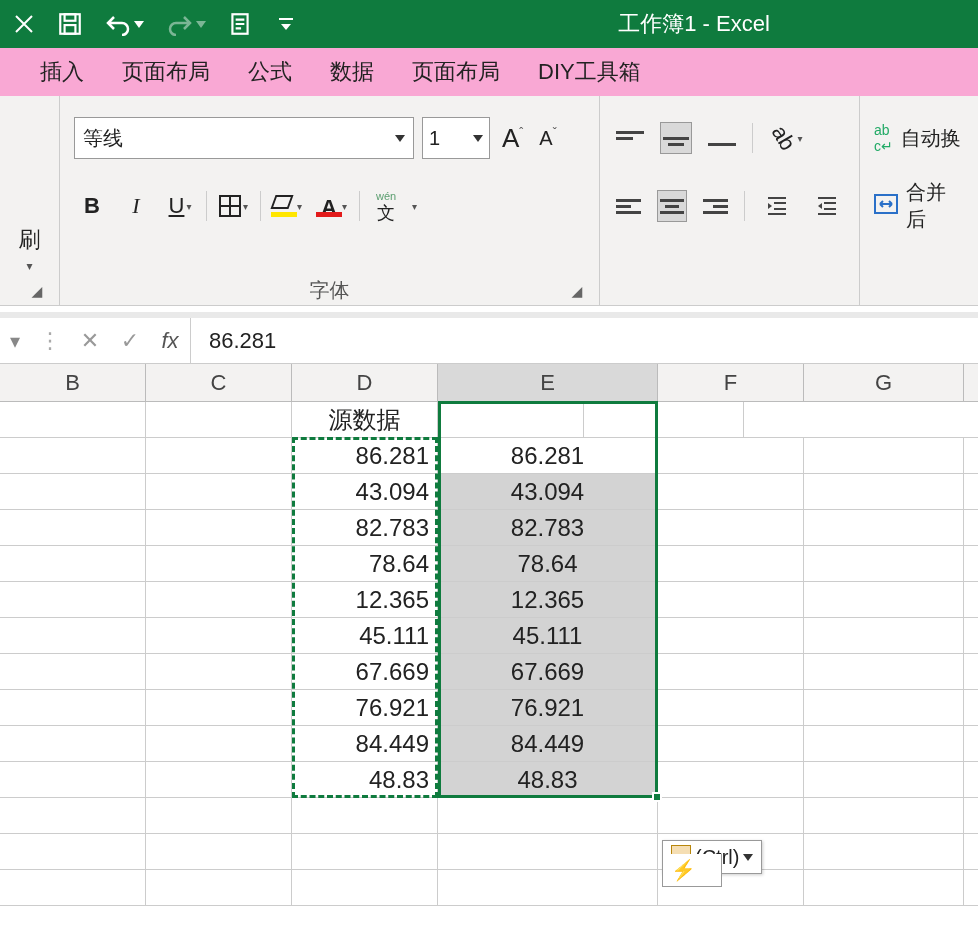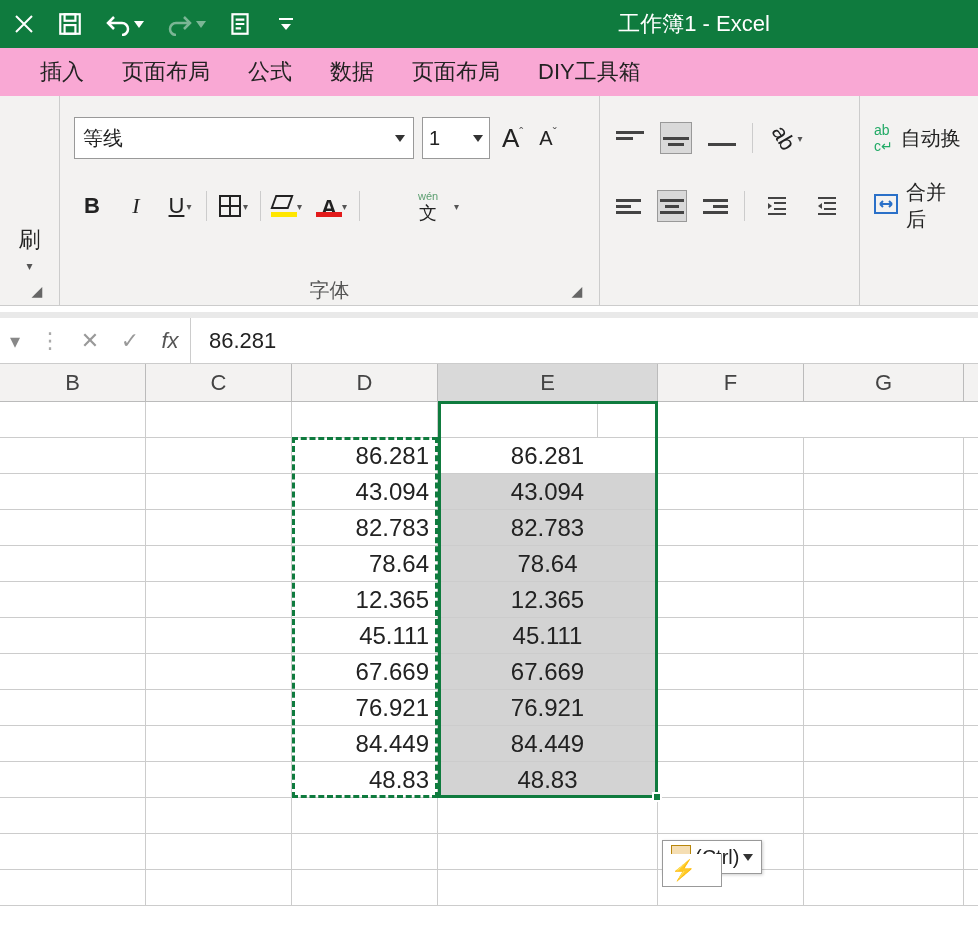--- a/index.html
+++ b/index.html
@@ -358,21 +358,21 @@
             <span class="fill-bucket"></span>
               <span class="fill-bar"></span>
           </span>
           <span class="drop-car">▾</span>
         </div>
         <div class="ribbon-btn">
           <span class="fontcolor-icon">A<span class="bar"></span></span>
           <span class="drop-car">▾</span>
         </div>
         <div style="width:1px;height:30px;background:#ccc;"></div>
-        <div class="ribbon-btn" style="flex-direction:column;line-height:1;margin-left:42px;">
+        <div class="ribbon-btn" style="flex-direction:column;line-height:1;">
           <span class="wen-icon" style="font-size:11px;color:#5a9e6f;">wén</span>
           <span style="font-size:18px;">文</span>
         </div>
         <span class="drop-car">▾</span>
       </div>
     </div>
     <div class="rgroup-label">
       <span>字体</span>
       <span class="dlg-launcher">◢</span>
     </div>
@@ -471,20 +471,21 @@
     <div class="colh c-d">D</div>
     <div class="colh c-e" style="background:#d9d9d9;">E</div>
     <div class="colh c-f">F</div>
     <div class="colh c-g">G</div>
   </div>
   <div class="grid-rows">
 
     <div class="grow">
       <div class="gcell c-b"></div>
       <div class="gcell c-c"></div>
+      <div class="gcell c-d header-cell">源数据</div>
       <div class="gcell c-f"></div>
       <div class="gcell c-g"></div>
     </div>
 
     <div class="grow">
       <div class="gcell c-b"></div>
       <div class="gcell c-c"></div>
       <div class="gcell c-d d-cell">86.281</div>
       <div class="gcell c-e e-cell e-first">86.281</div>
       <div class="gcell c-f"></div>

